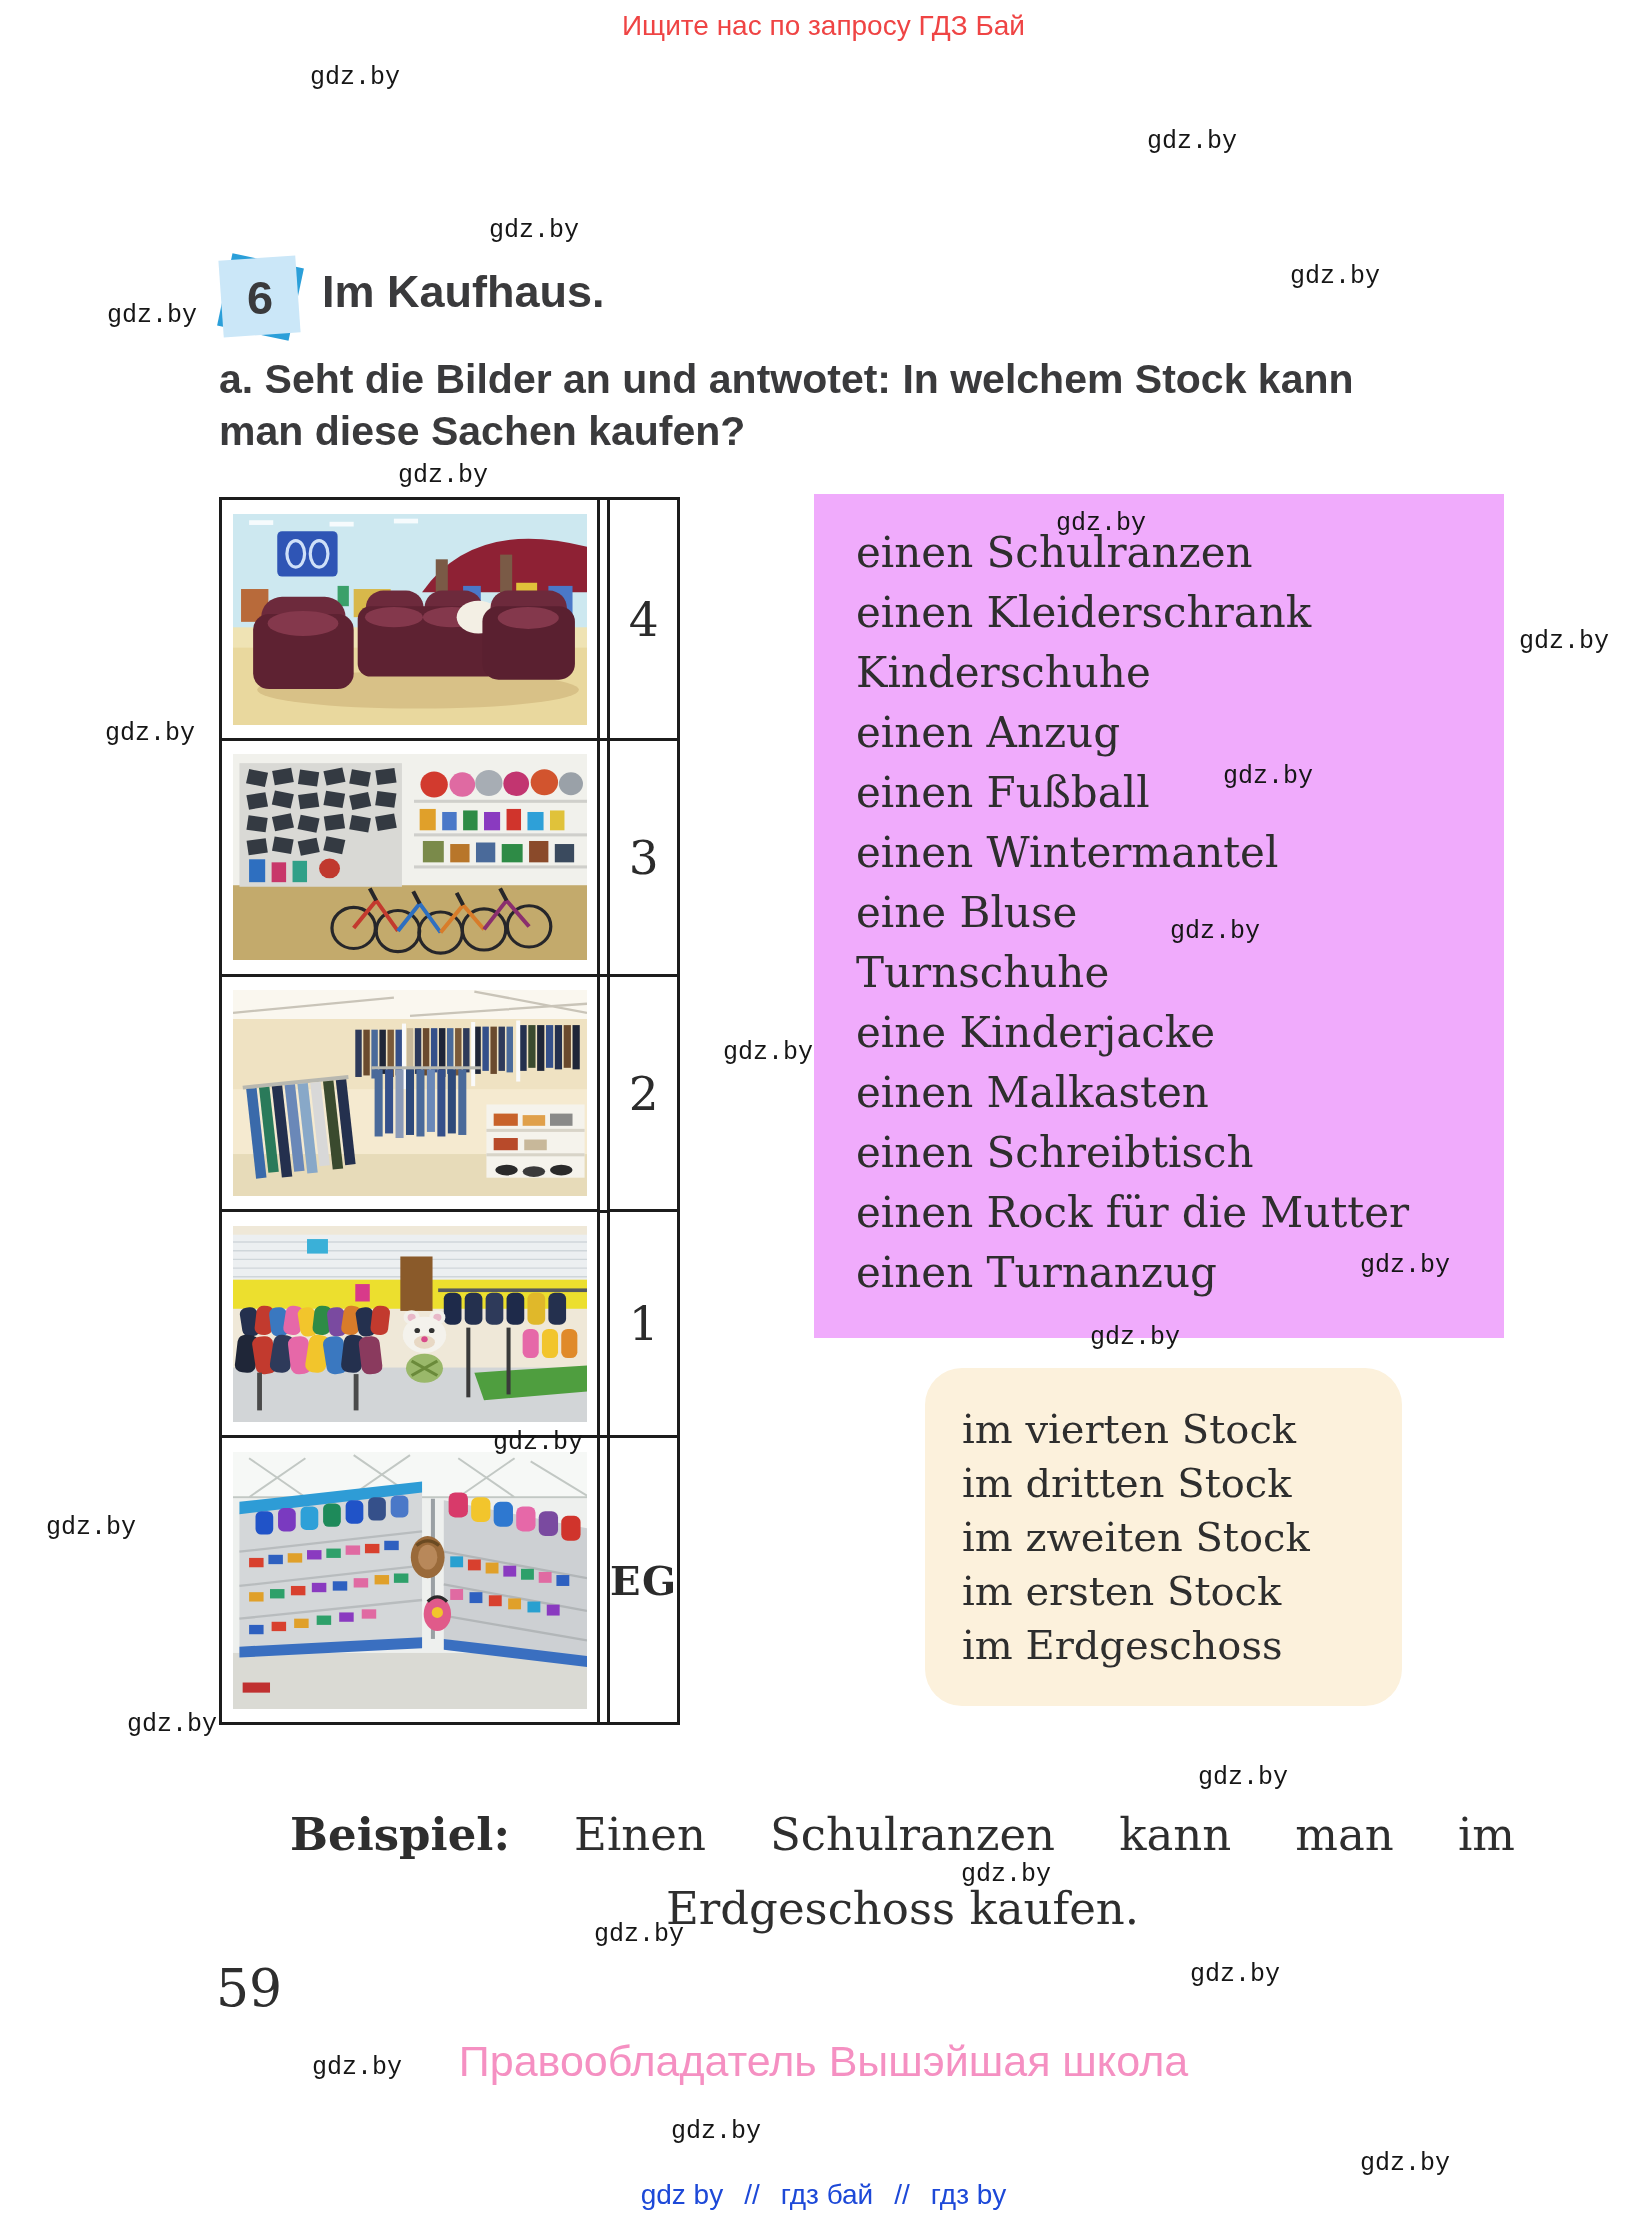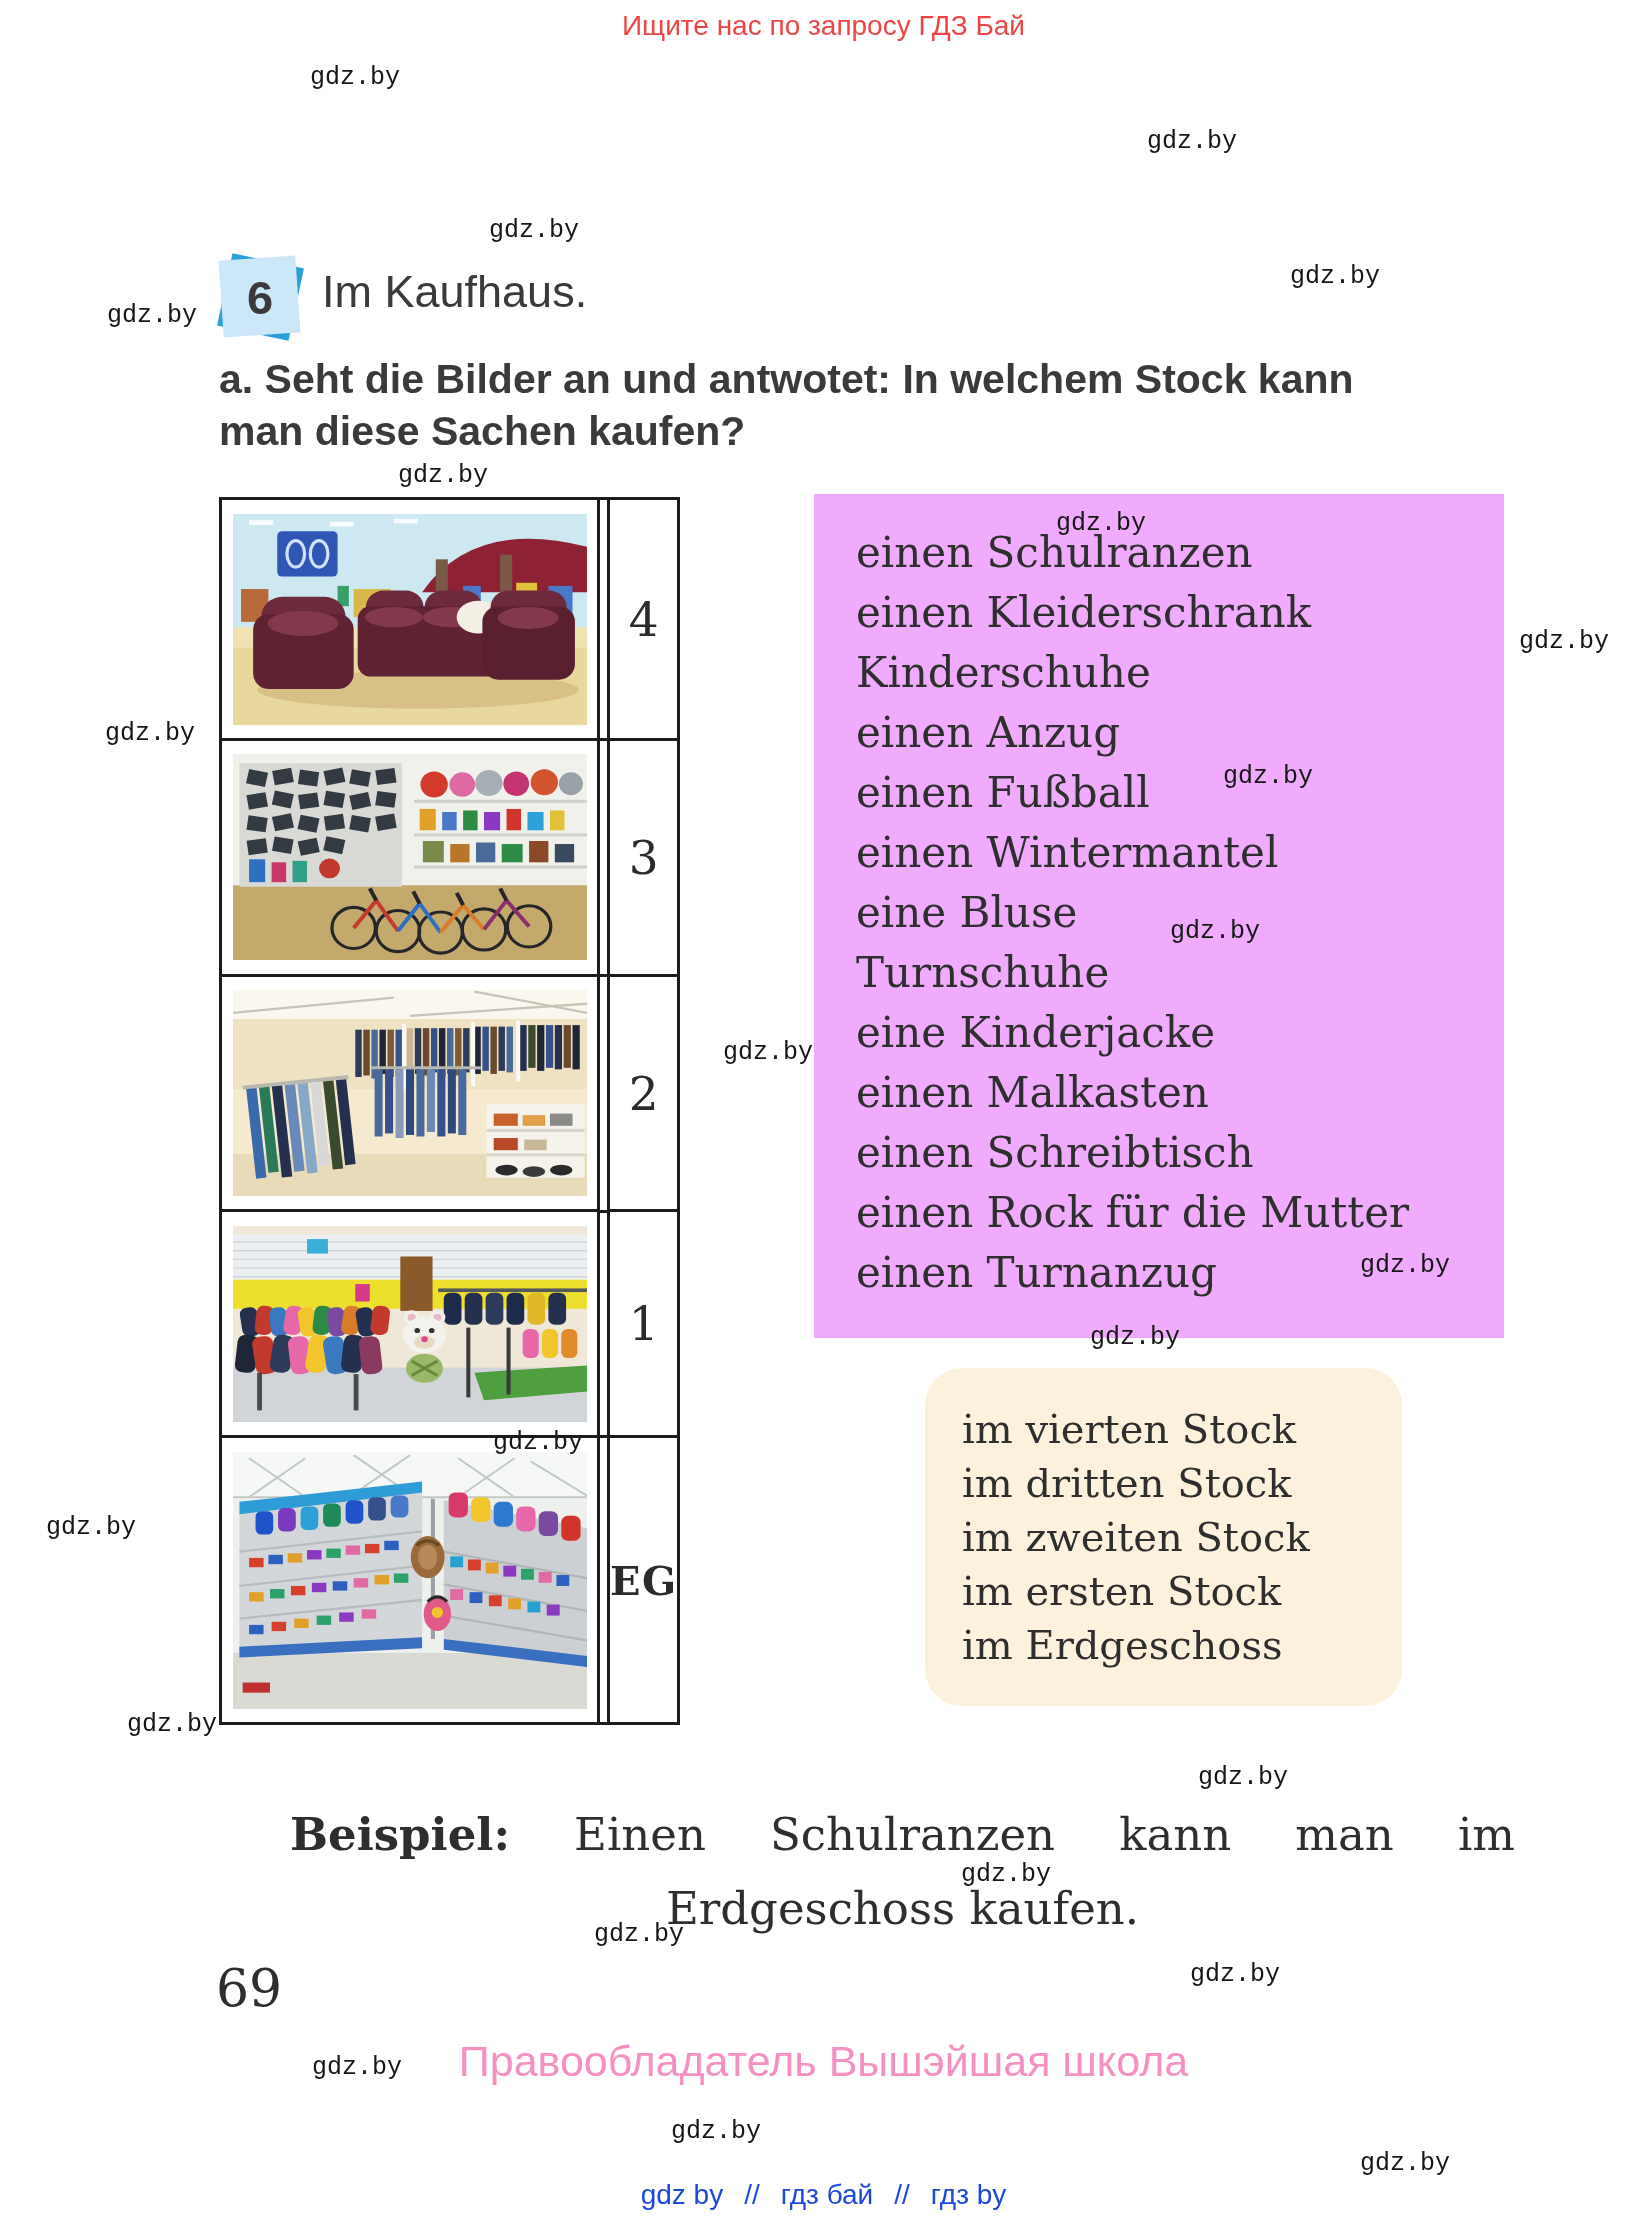--- a/index.html
+++ b/index.html
@@ -26,21 +26,21 @@
   .badge-front {
     position:absolute; left:1.6px; top:3.2px; width:77px; height:77px;
     background:#cbe7f8; transform:rotate(-4deg);
   }
   .badge-num {
     position:absolute; left:0; top:0; width:100%; height:100%;
     display:flex; align-items:center; justify-content:center;
     font-size:47px; font-weight:bold; color:#3a3a3c;
   }
   .ex-title {
-    position:absolute; left:322px; top:266px; font-size:45px; font-weight:normal;
+    position:absolute; left:322px; top:266px; font-size:45px; font-weight:bold;
     color:#3a3a3c; white-space:nowrap;
   }
   .task-a {
     position:absolute; left:219px; top:353px; width:1338px;
     font-size:41px; font-weight:bold; color:#3a3a3c; line-height:52px;
   }
   
   .floor-table { position:absolute; left:219px; top:497px; z-index:2; }
   .ft-row { display:flex; }
   .ft-row + .ft-row { margin-top:-3.2px; }
@@ -508,21 +508,21 @@
       <span class="example-label">Beispiel:</span>
       <span>Einen</span>
       <span>Schulranzen</span>
       <span>kann</span>
       <span>man</span>
       <span>im</span>
     </div>
     <div class="example-line2">Erdgeschoss kaufen.</div>
   </div>
 
-  <div class="page-num">69</div>
+  <div class="page-num">59</div>
   <div class="copyright-pink">Правообладатель Вышэйшая школа</div>
   <div class="footer-links">
     <span>gdz by</span>
     <span>//</span>
     <span>гдз бай</span>
     <span>//</span>
     <span>гдз by</span>
   </div>
 
   <span class="wm" style="left:310px;top:63px">gdz.by</span>

